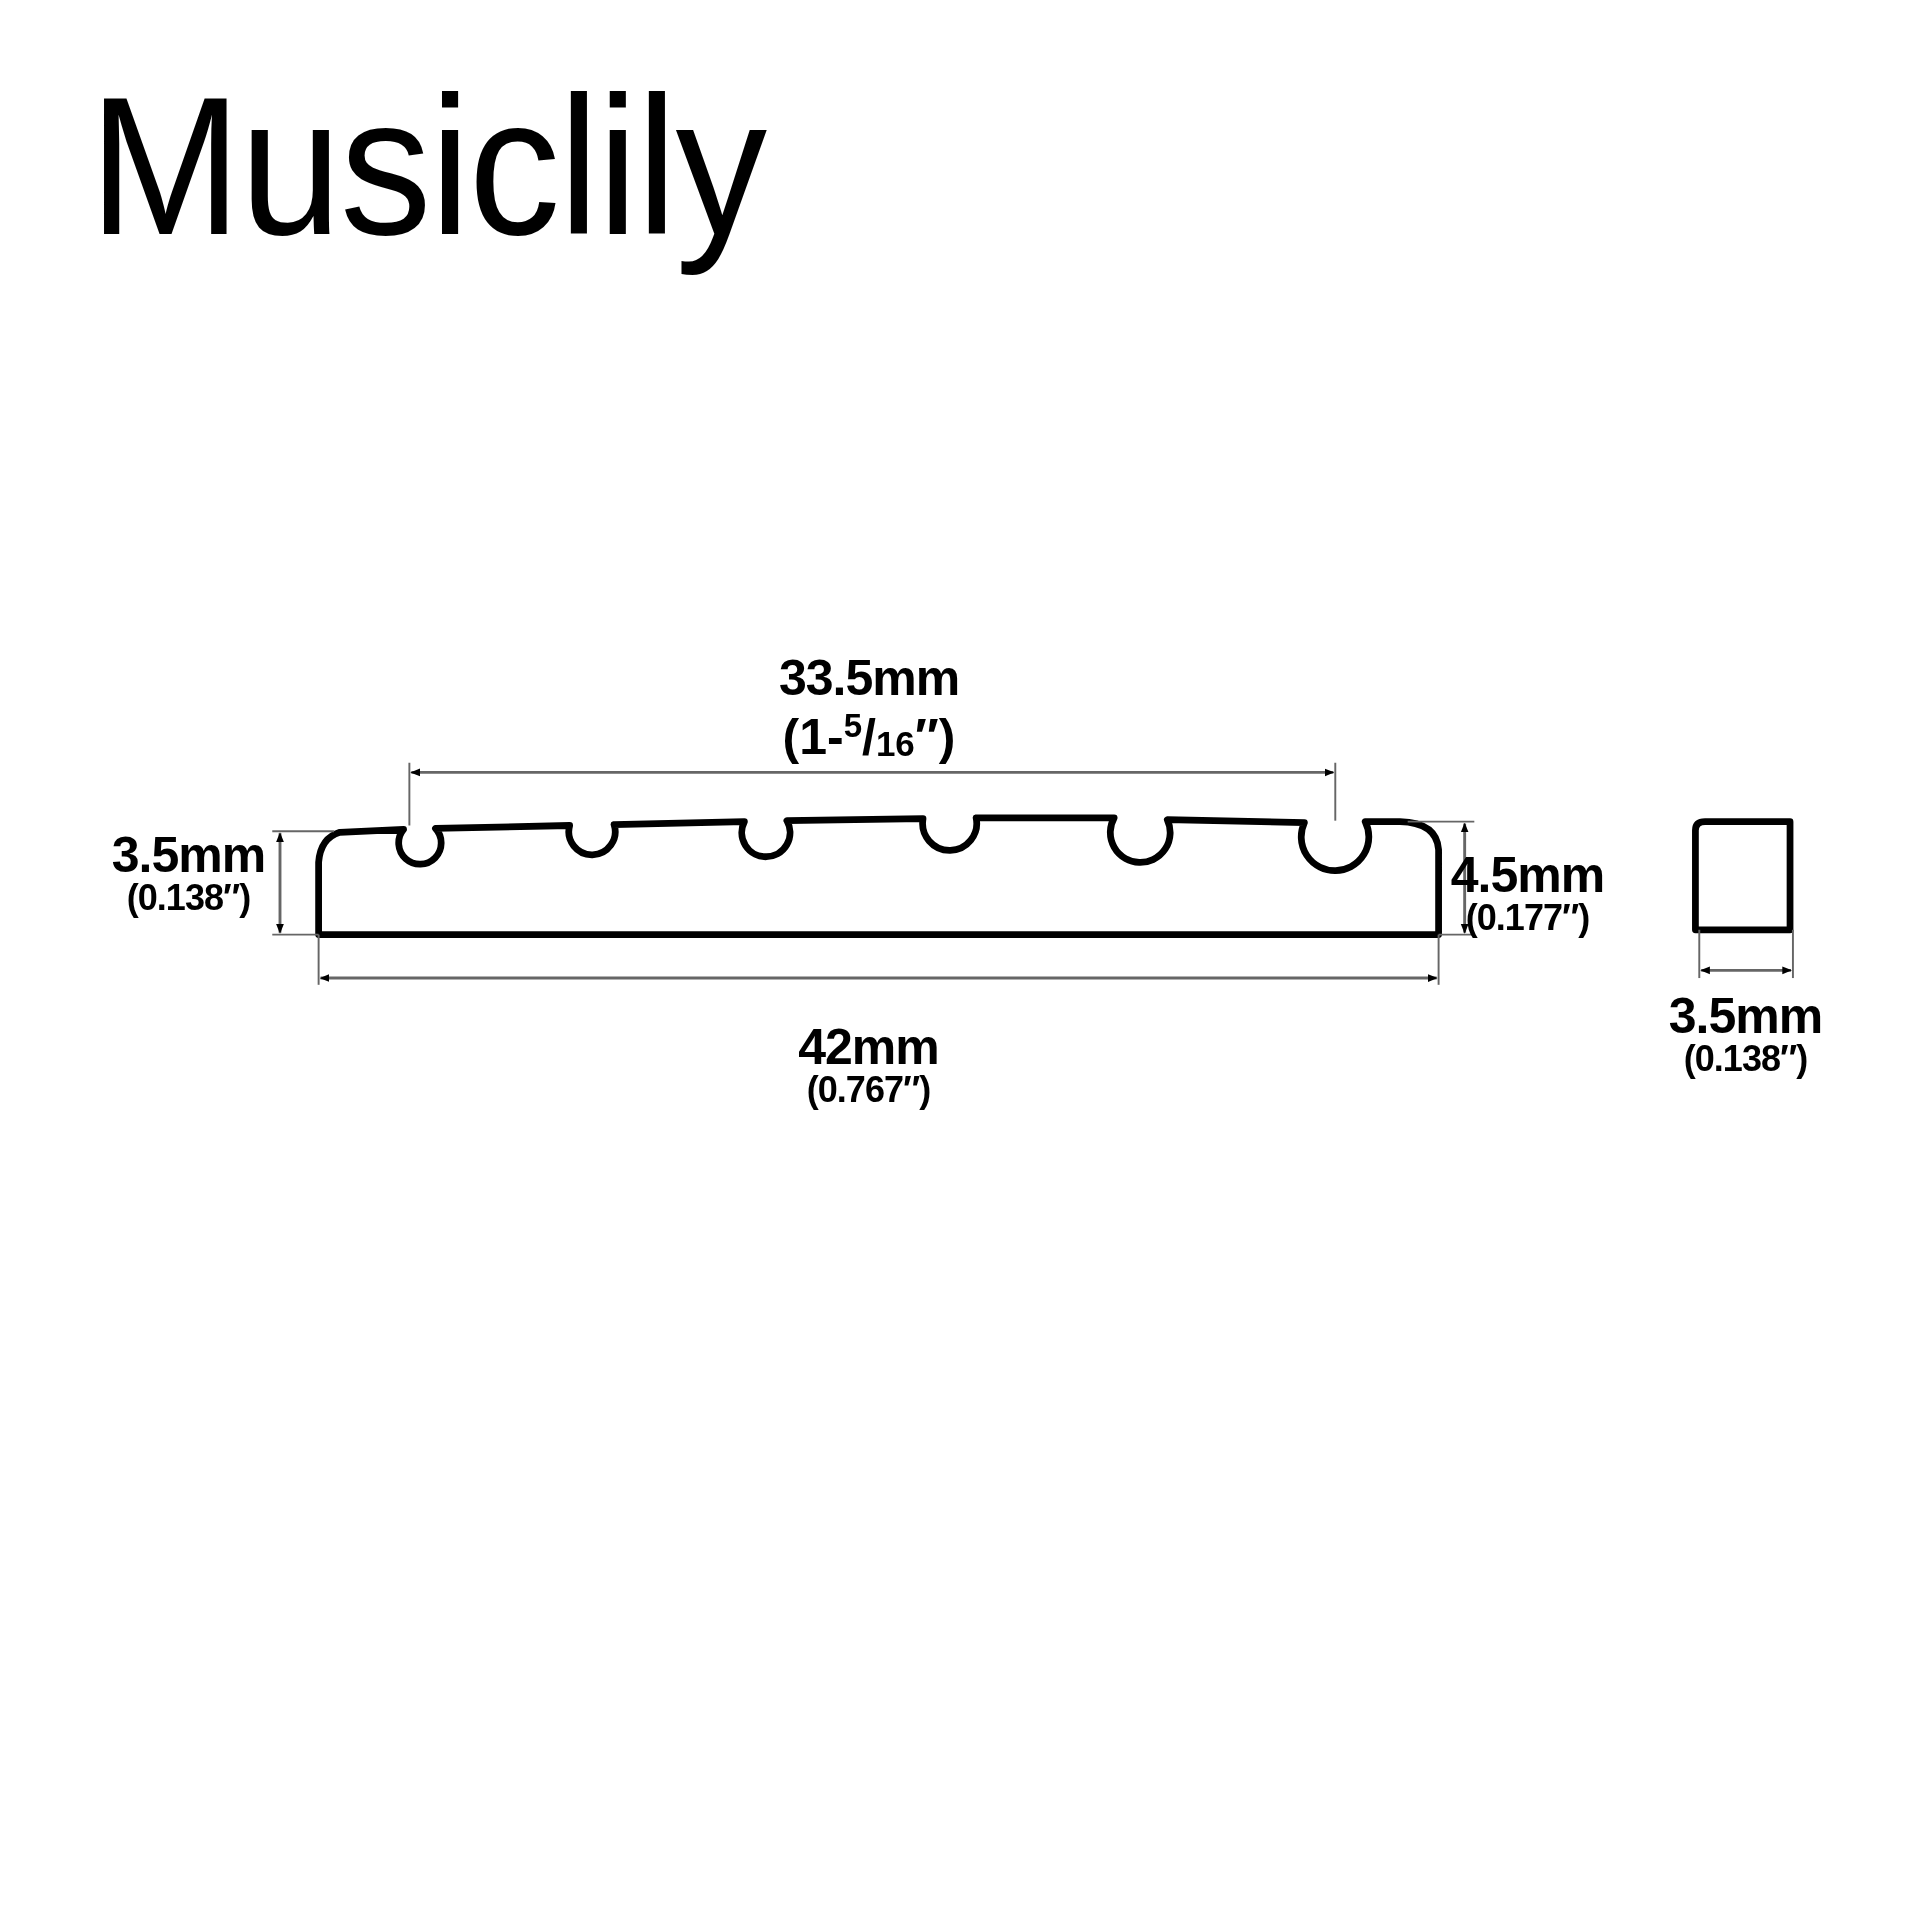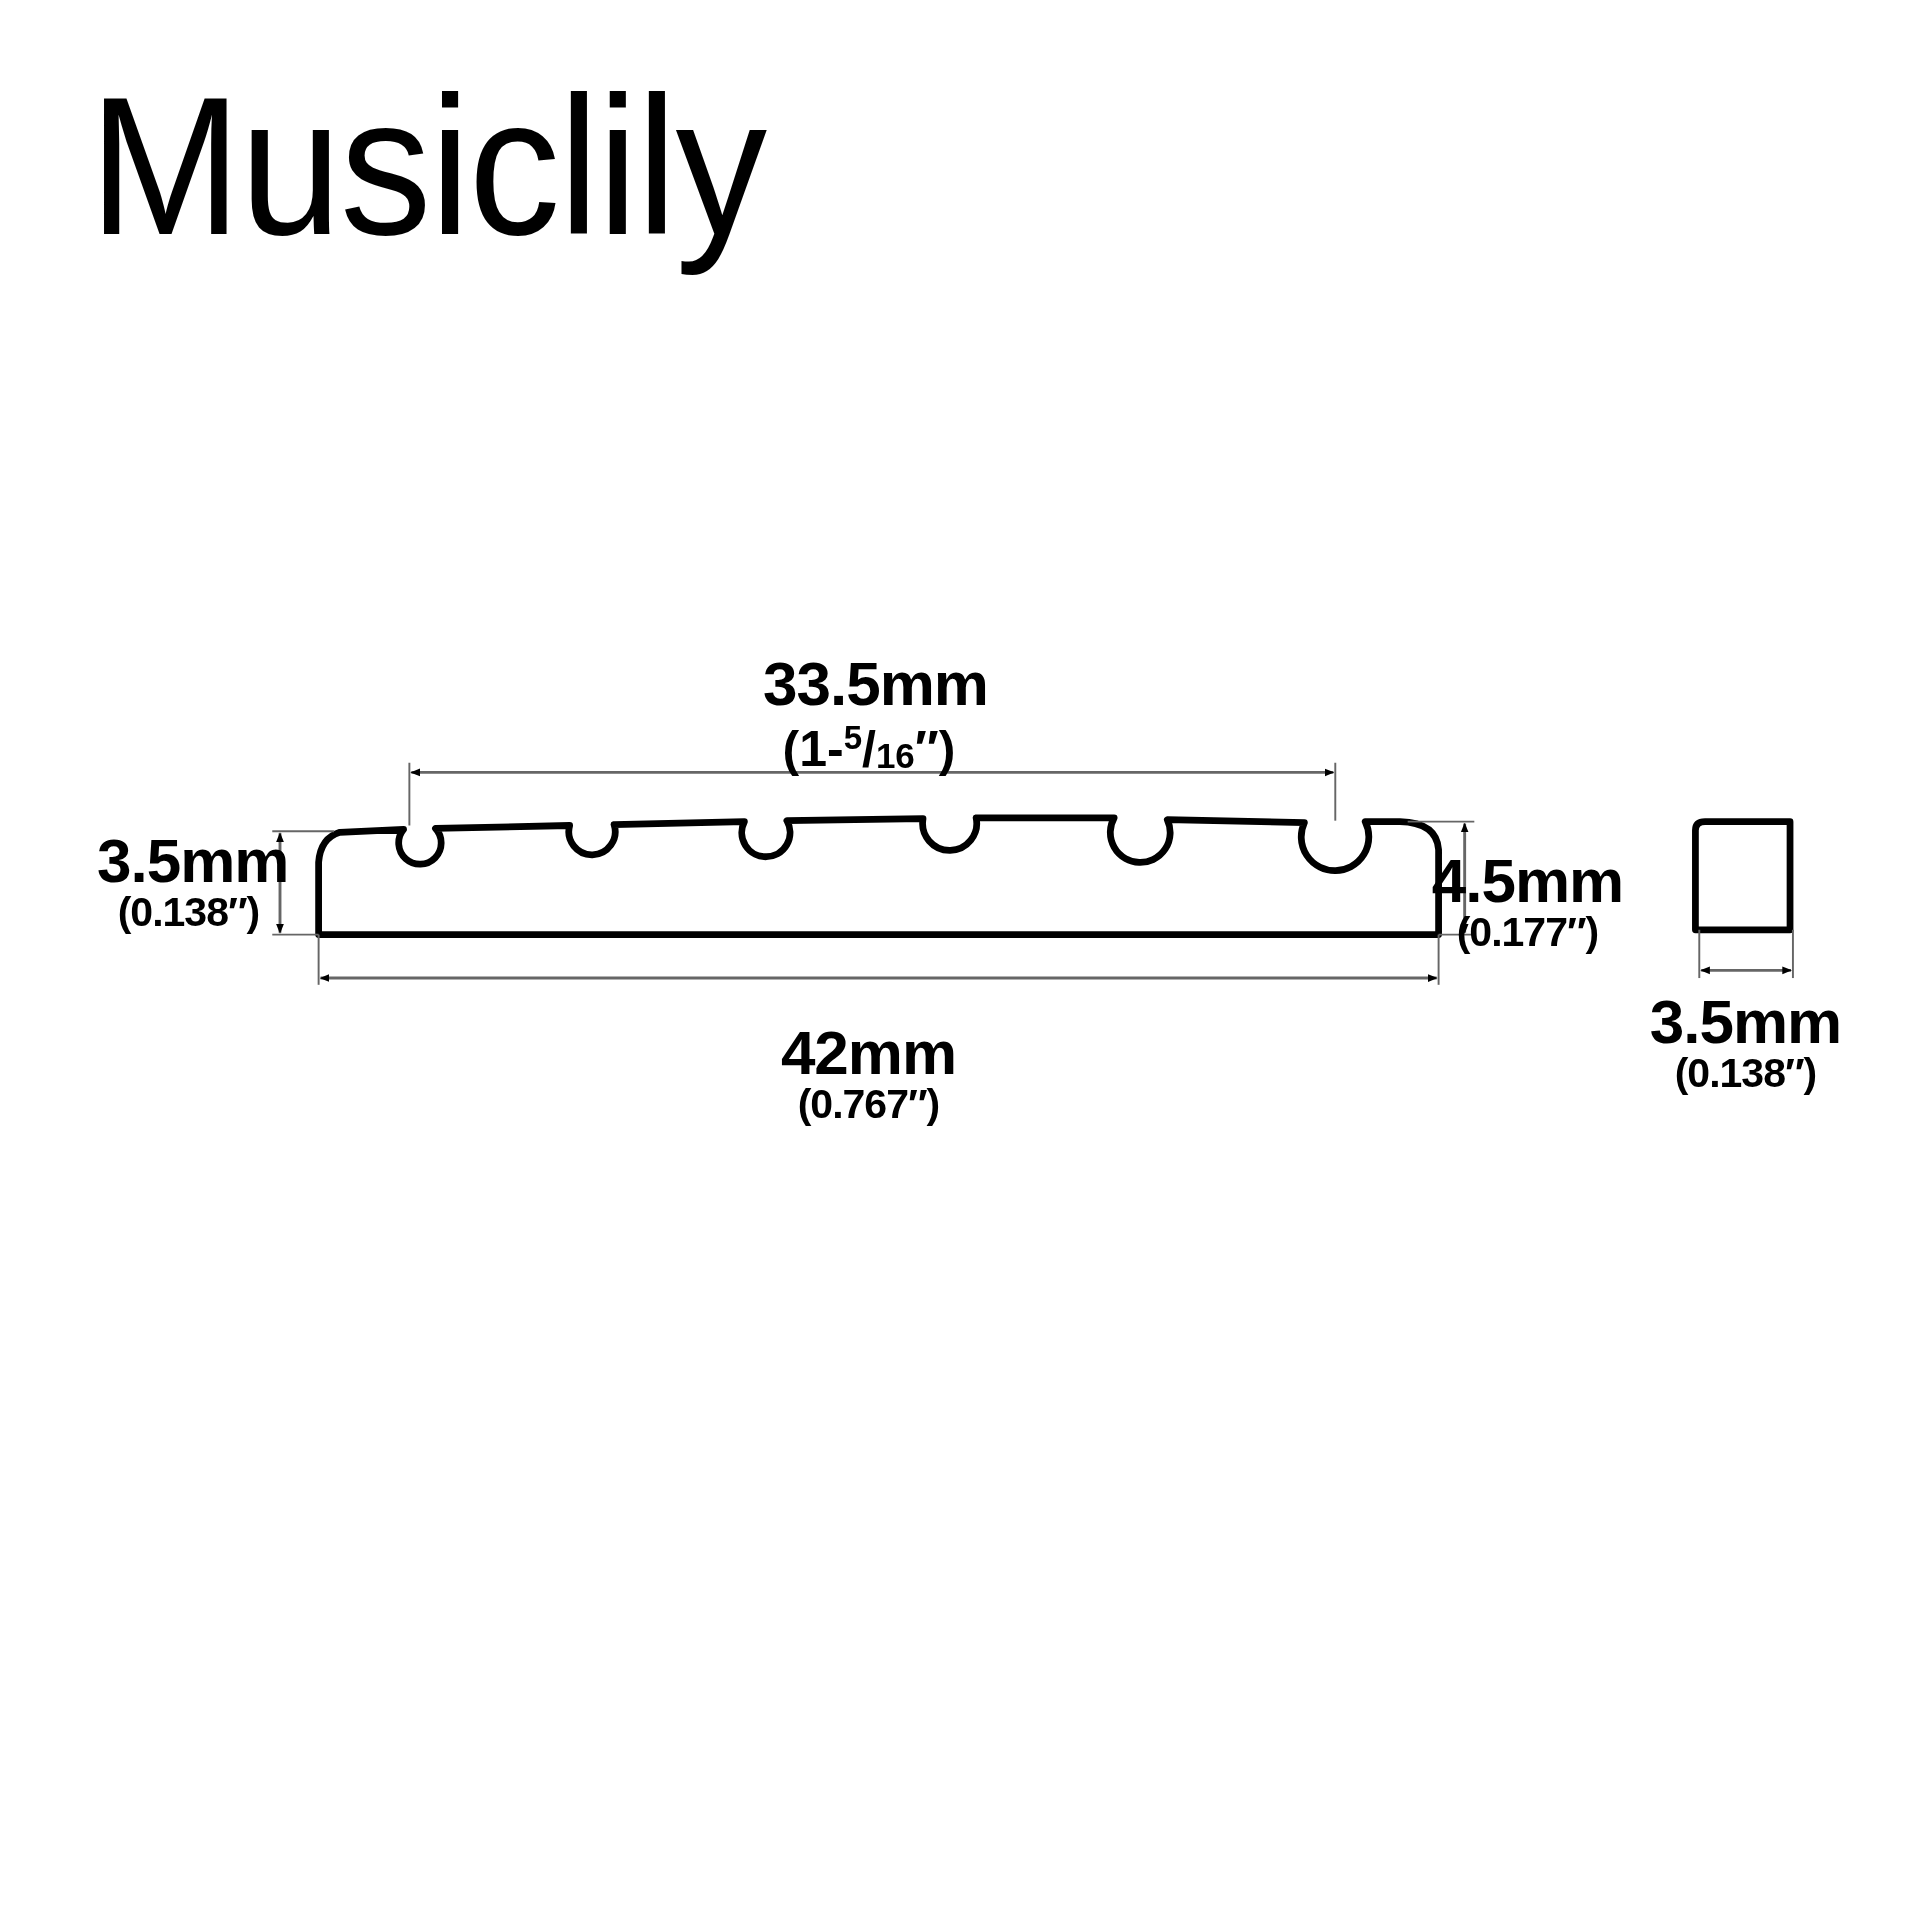--- a/index.html
+++ b/index.html
@@ -2,22 +2,22 @@
 <html><head>
 <meta charset="utf-8">
 <style>
   html, body { margin: 0; padding: 0; background: #ffffff; }
   body { width: 1931px; height: 1931px; position: relative; overflow: hidden;
          font-family: "Liberation Sans", sans-serif; color: #000; }
   .brand { position: absolute; left: 89px; top: 68px; font-size: 197px; line-height: 1;
            font-weight: 400; letter-spacing: -1.9px; transform: scaleX(0.93); transform-origin: left top; }
   svg.drawing { position: absolute; left: 0; top: 0; width: 1931px; height: 1931px; }
   .dim { position: absolute; font-weight: 700; text-align: center; line-height: 1; white-space: nowrap; }
-  .dim .mm { font-size: 62px; display: block; letter-spacing: -1px; text-align: center; }
-  .dim .in { font-size: 41px; display: block; letter-spacing: -1px; }
+  .dim .mm { font-size: 50px; display: block; letter-spacing: -1px; text-align: center; }
+  .dim .in { font-size: 36px; display: block; letter-spacing: -1px; }
   .dim .inbig { font-size: 50px; display: block; margin-top: 5.8px; }
   .dim .inbig sup { font-size: 33px; vertical-align: 17.4px; }
   .dim .inbig sub { font-size: 35px; vertical-align: -1.9px; }
 </style>
 </head>
 <body>
 
 <div class="brand">Musiclily</div>
 
 <svg class="drawing" viewBox="0 0 2000 2000">

